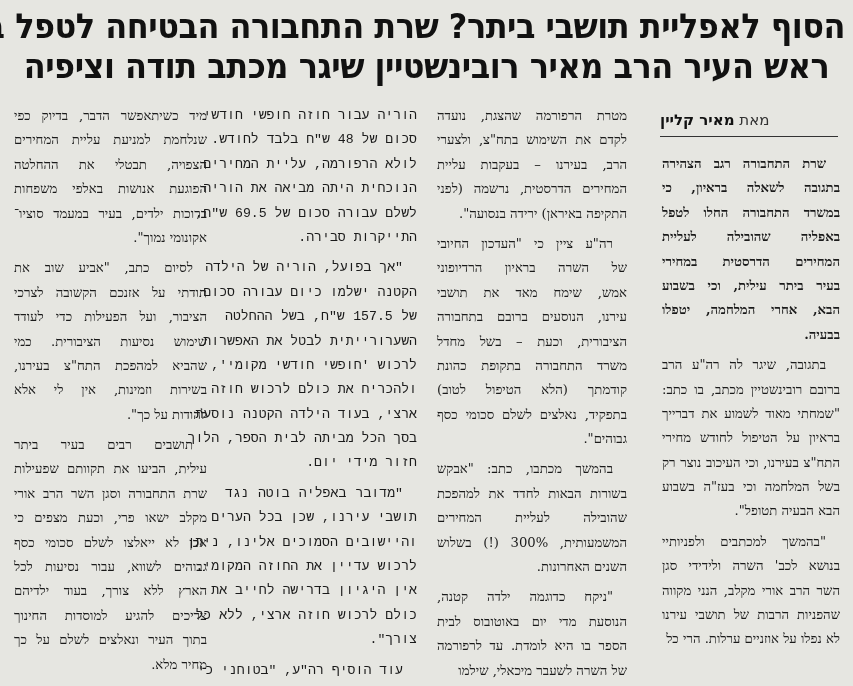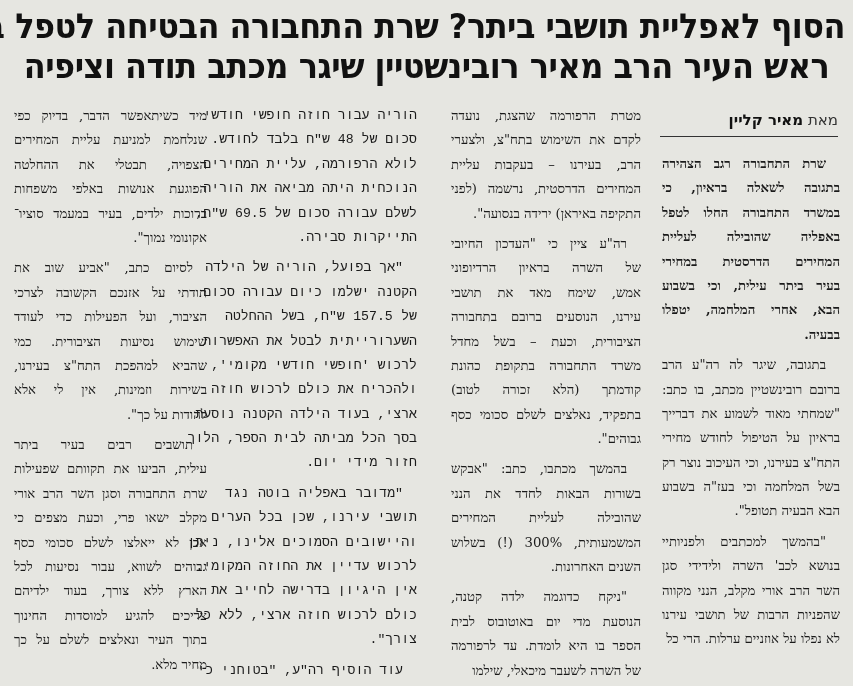--- a/index.html
+++ b/index.html
@@ -61,30 +61,30 @@
     white-space: nowrap;
     height: 24.4px;
   }
   .col .line.last {
     text-align-last: right;
   }
   .col .line.indent {
     padding-right: 14px;
   }
   .col1 { right: 13px; width: 178px; }   
-  .col2 { right: 212px; width: 190px; }
+  .col2 { right: 226px; width: 190px; }
   .col3 { right: 436px; width: 192px; font-family: Liberation Mono, monospace; }
   .col4 { right: 646px; width: 193px; }  
 
   .byline {
     position: absolute;
     top: 6px;
     right: 15px;
     width: 178px;
-    text-align: right;
+    text-align: left;
     font-family: "DejaVu Sans", "Liberation Sans", sans-serif;
     font-size: 15px;
     line-height: 20px;
     padding-bottom: 6px;
     border-bottom: 1.5px solid #333;
   }
   .byline .prefix { font-weight: normal; color: #333; }
   .byline .author { font-weight: bold; color: #111; }
 
   .col1 .body-start { margin-top: 48px; }
@@ -149,28 +149,28 @@
           <span class="line last">התקיפה באיראן) ירידה בנסועה".</span>
         </div>
       <div class="spacer"></div>
       <div class="para">
           <span class="line indent">רה"ע ציין כי "העדכון החיובי</span>
           <span class="line">של השרה בראיון הרדיופוני</span>
           <span class="line">אמש, שימח מאד את תושבי</span>
           <span class="line">עירנו, הנוסעים ברובם בתחבורה</span>
           <span class="line">הציבורית, וכעת – בשל מחדל</span>
           <span class="line">משרד התחבורה בתקופת כהונת</span>
-          <span class="line">קודמתך (הלא זכורה לטוב)</span>
+          <span class="line">קודמתך (הלא הטיפול לטוב)</span>
           <span class="line">בתפקיד, נאלצים לשלם סכומי כסף</span>
           <span class="line last">גבוהים".</span>
         </div>
       <div class="spacer"></div>
       <div class="para">
           <span class="line indent">בהמשך מכתבו, כתב: "אבקש</span>
-          <span class="line">בשורות הבאות לחדד את הנני</span>
+          <span class="line">בשורות הבאות לחדד את למהפכת</span>
           <span class="line">שהובילה לעליית המחירים</span>
           <span class="line">המשמעותית, 300% (!) בשלוש</span>
           <span class="line last">השנים האחרונות.</span>
         </div>
       <div class="spacer"></div>
       <div class="para">
           <span class="line indent">"ניקח כדוגמה ילדה קטנה,</span>
           <span class="line">הנוסעת מדי יום באוטובוס לבית</span>
           <span class="line">הספר בו היא לומדת. עד לרפורמה</span>
           <span class="line last">של השרה לשעבר מיכאלי, שילמו</span>

